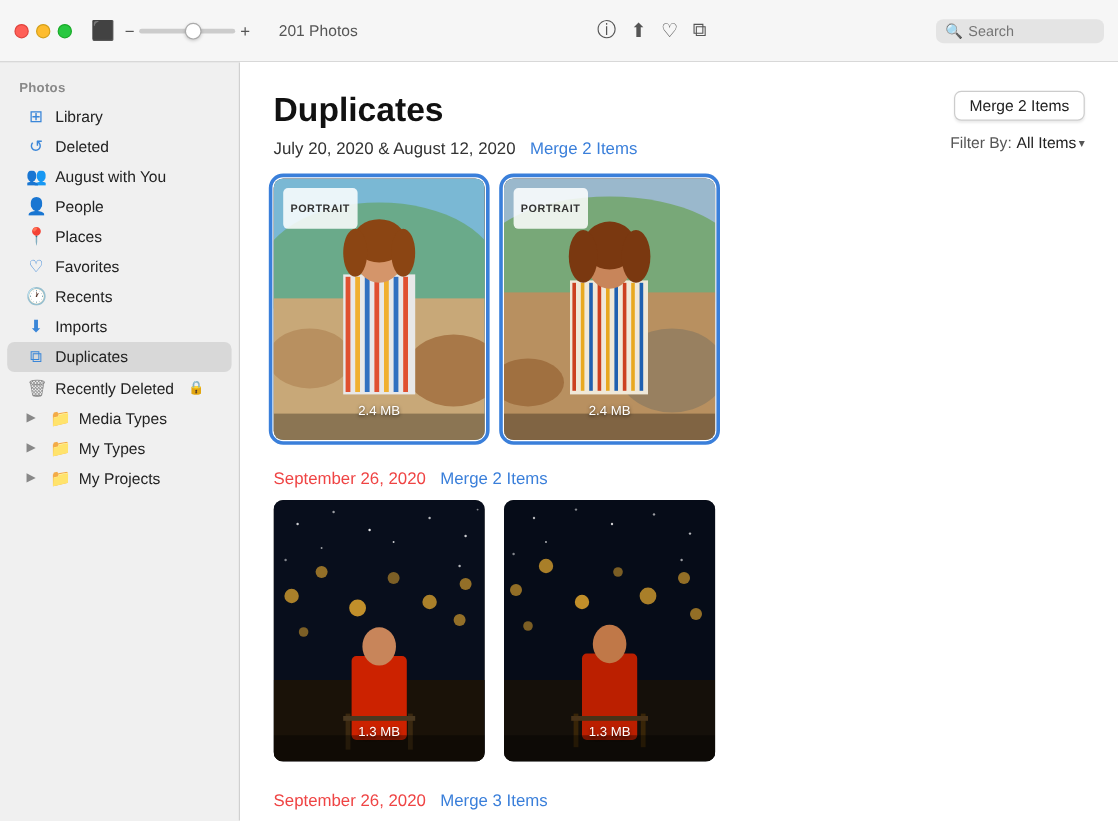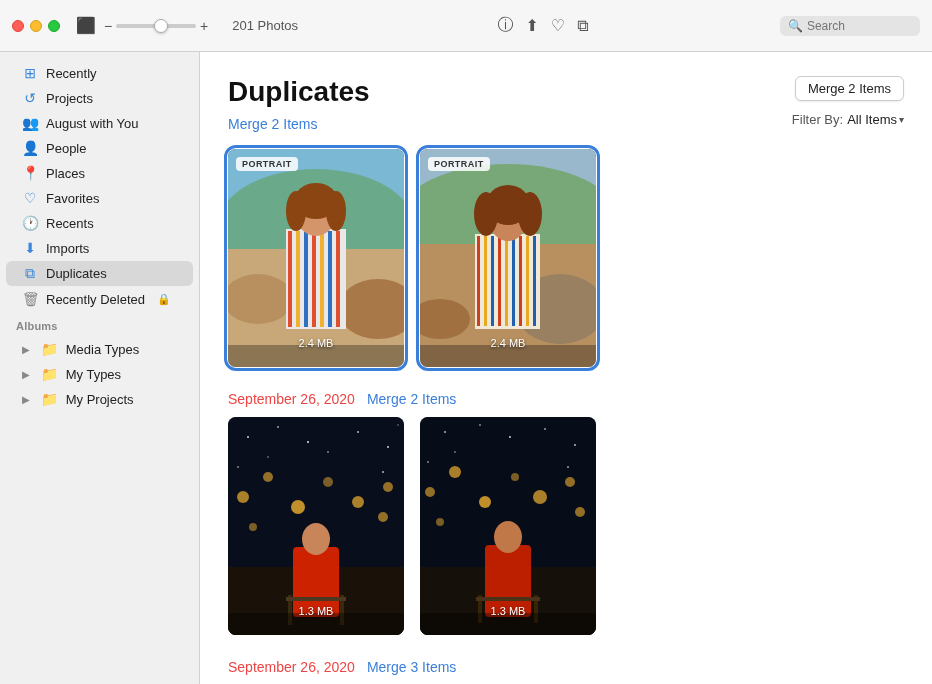--- a/index.html
+++ b/index.html
@@ -242,21 +242,21 @@
     .photo-card.selected {
       outline: 3px solid #3a7fda;
       outline-offset: 1px;
     }
     .photo-badge {
       position: absolute;
       top: 8px;
       left: 8px;
       background: rgba(255,255,255,0.85);
       border-radius: 4px;
-      padding: 2px 6px;
+      padding: 12px 6px;
       font-size: 9px;
       font-weight: 700;
       color: #333;
       letter-spacing: 0.05em;
     }
     .photo-size {
       position: absolute;
       bottom: 18px;
       left: 0;
       right: 0;
@@ -307,28 +307,29 @@
       <span class="search-icon-small">🔍</span>
       <input type="text" placeholder="Search" style="">
     </div>
   </div>
 </div>
 
 <div class="main-layout">
 
   <div class="sidebar">
 
+    <div class="sidebar-section-label">Photos</div>
 
     <div class="sidebar-item">
       <span class="sidebar-item-icon blue">⊞</span>
-      <span>Recently</span>
+      <span>Library</span>
     </div>
     <div class="sidebar-item">
       <span class="sidebar-item-icon blue">↺</span>
-      <span>Projects</span>
+      <span>Deleted</span>
     </div>
     <div class="sidebar-item">
       <span class="sidebar-item-icon blue">👥</span>
       <span>August with You</span>
     </div>
     <div class="sidebar-item">
       <span class="sidebar-item-icon blue">👤</span>
       <span>People</span>
     </div>
     <div class="sidebar-item">
@@ -350,21 +351,20 @@
     <div class="sidebar-item active">
       <span class="sidebar-item-icon blue">⧉</span>
       <span>Duplicates</span>
     </div>
     <div class="sidebar-item">
       <span class="sidebar-item-icon gray">🗑</span>
       <span>Recently Deleted</span>
       <span class="lock-icon">🔒</span>
     </div>
 
-    <div class="sidebar-section-label">Albums</div>
     <div class="sidebar-item">
       <span class="expand-arrow">▶</span>
       <span class="sidebar-item-icon gray">📁</span>
       <span>Media Types</span>
     </div>
     <div class="sidebar-item">
       <span class="expand-arrow">▶</span>
       <span class="sidebar-item-icon gray">📁</span>
       <span>My Types</span>
     </div>
@@ -379,20 +379,21 @@
 
   <div class="content-area">
 
     <div class="page-header">
       <h1 class="page-title">Duplicates</h1>
       <button class="merge-btn-main">Merge 2 Items</button>
     </div>
 
     <div style="display:flex; justify-content:space-between; align-items:center; margin-bottom:10px;">
       <div class="date-row">
+        <span class="date-text">July 20, 2020 &amp; August 12, 2020</span>
         <a class="merge-link">Merge 2 Items</a>
       </div>
       <div class="filter-row">
         <span class="filter-label">Filter By:</span>
         <span class="filter-value">All Items</span>
         <span class="filter-chevron">▾</span>
       </div>
     </div>
 
     <div class="photo-group">

